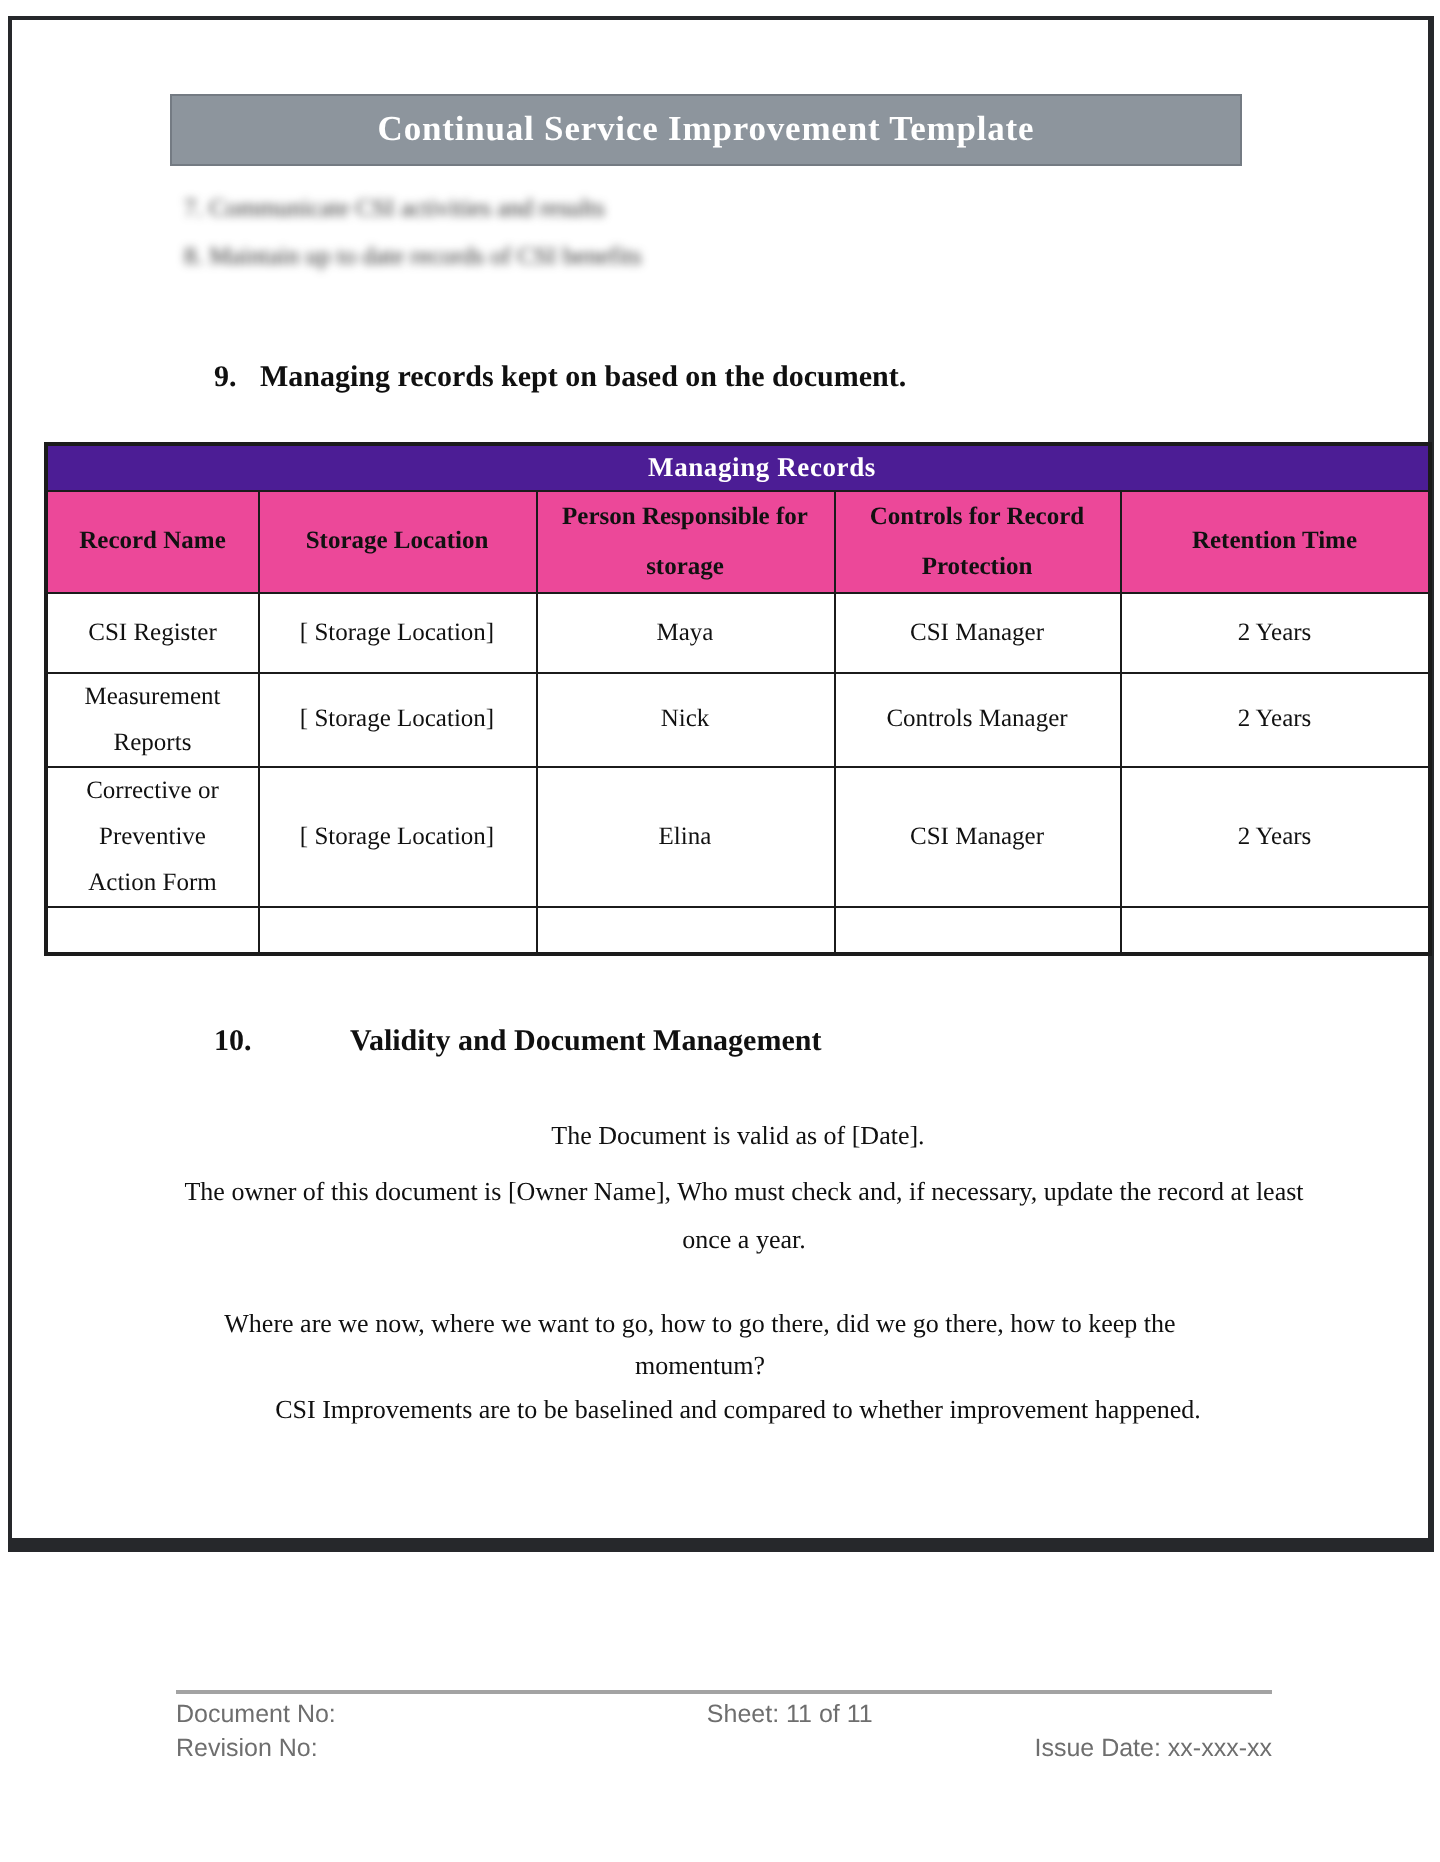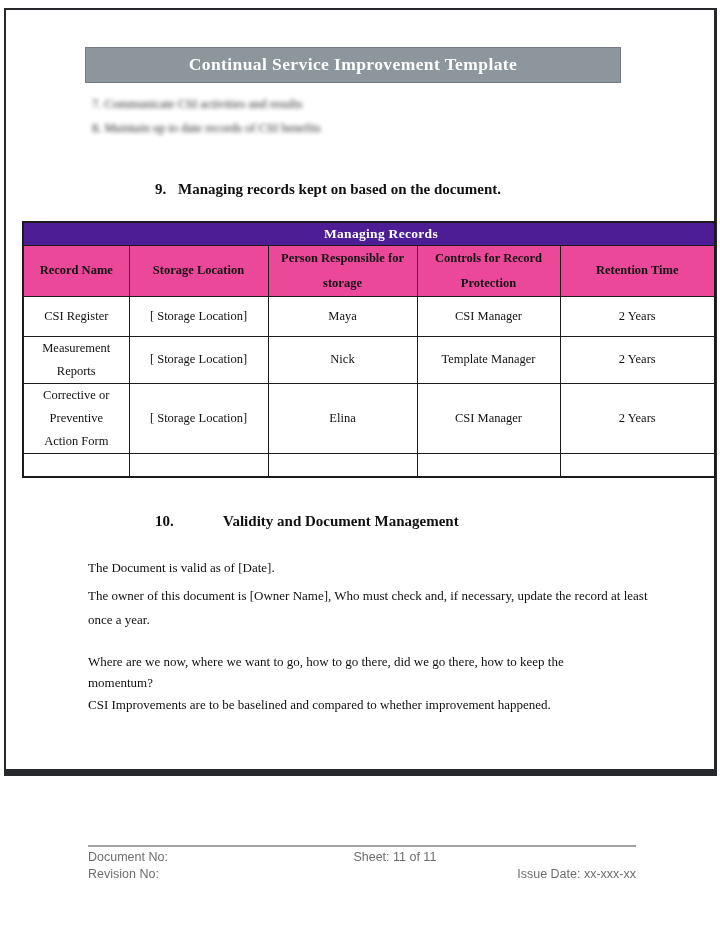--- a/index.html
+++ b/index.html
@@ -15,21 +15,21 @@
     background:#8d959d; border:1px solid #747b83;
     color:#fff; text-align:center; line-height:33px;
     font-size:17.5px; font-weight:bold; letter-spacing:0.4px;
   }
   .blur-line {
     position:absolute; left:86px; color:#2e2e2e; font-size:12.5px;
     filter:blur(2.2px); white-space:nowrap;
   }
   .bl1 { top:87px; }
   .bl2 { top:111px; }
-  .sec-head { position:absolute; font-weight:bold; font-size:15px; color:#101010;margin-left:48px; }
+  .sec-head { position:absolute; font-weight:bold; font-size:15px; color:#101010; }
   .h9 { left:101px; top:171px; }
   .h9 .num { display:inline-block; width:23px; }
   .h10 { left:101px; top:503px; }
   .h10 .num { display:inline-block; width:68px; }
   table.doc-table {
     position:absolute; left:16px; top:211px; width:692px;
     border-collapse:collapse; table-layout:fixed;
     border:2px solid #1b1b1b;
   }
   .doc-table td, .doc-table th {
@@ -42,21 +42,21 @@
   }
   .doc-table tr.cols-row th {
     background:#ec4899; font-weight:bold; height:51px;
     line-height:25px; padding:0 12px;
   }
   .doc-table tbody td { background:#fff; line-height:23px; padding:0 8px; }
   .doc-table tr.r1 td { height:40px;margin-top:15px; }
   .doc-table tr.r2 td { height:47px; }
   .doc-table tr.r3 td { height:69px; }
   .doc-table tr.r4 td { height:24px; }
-  .para { position:absolute; left:82px; font-size:13px; color:#101010; }
+  .para { position:absolute; left:82px; font-size:13px; color:#101010;text-align:center; }
   .p1 { top:550px; width:562px; }
   .p2 { top:574px; width:568px; line-height:24px; }
   .p3 { top:641px; width:524px; line-height:21px; }
   .p4 { top:687px; width:562px; }
   .footer {
     position:absolute; left:82px; top:835px; width:548px;
     font-family:"Liberation Sans","DejaVu Sans",sans-serif;
     color:#6e6e6e; font-size:12.5px;
   }
   .f-rule { border-top:2px solid #a3a3a3; height:0; margin-bottom:3px; }
@@ -106,21 +106,21 @@
         <td>CSI Register</td>
         <td>[ Storage Location]</td>
         <td>Maya</td>
         <td>CSI Manager</td>
         <td>2 Years</td>
       </tr>
       <tr class="r2">
         <td>Measurement Reports</td>
         <td>[ Storage Location]</td>
         <td>Nick</td>
-        <td>Template Manager</td>
+        <td>Controls Manager</td>
         <td>2 Years</td>
       </tr>
       <tr class="r3">
         <td>Corrective or Preventive Action Form</td>
         <td>[ Storage Location]</td>
         <td>Elina</td>
         <td>CSI Manager</td>
         <td>2 Years</td>
       </tr>
       <tr class="r4">

